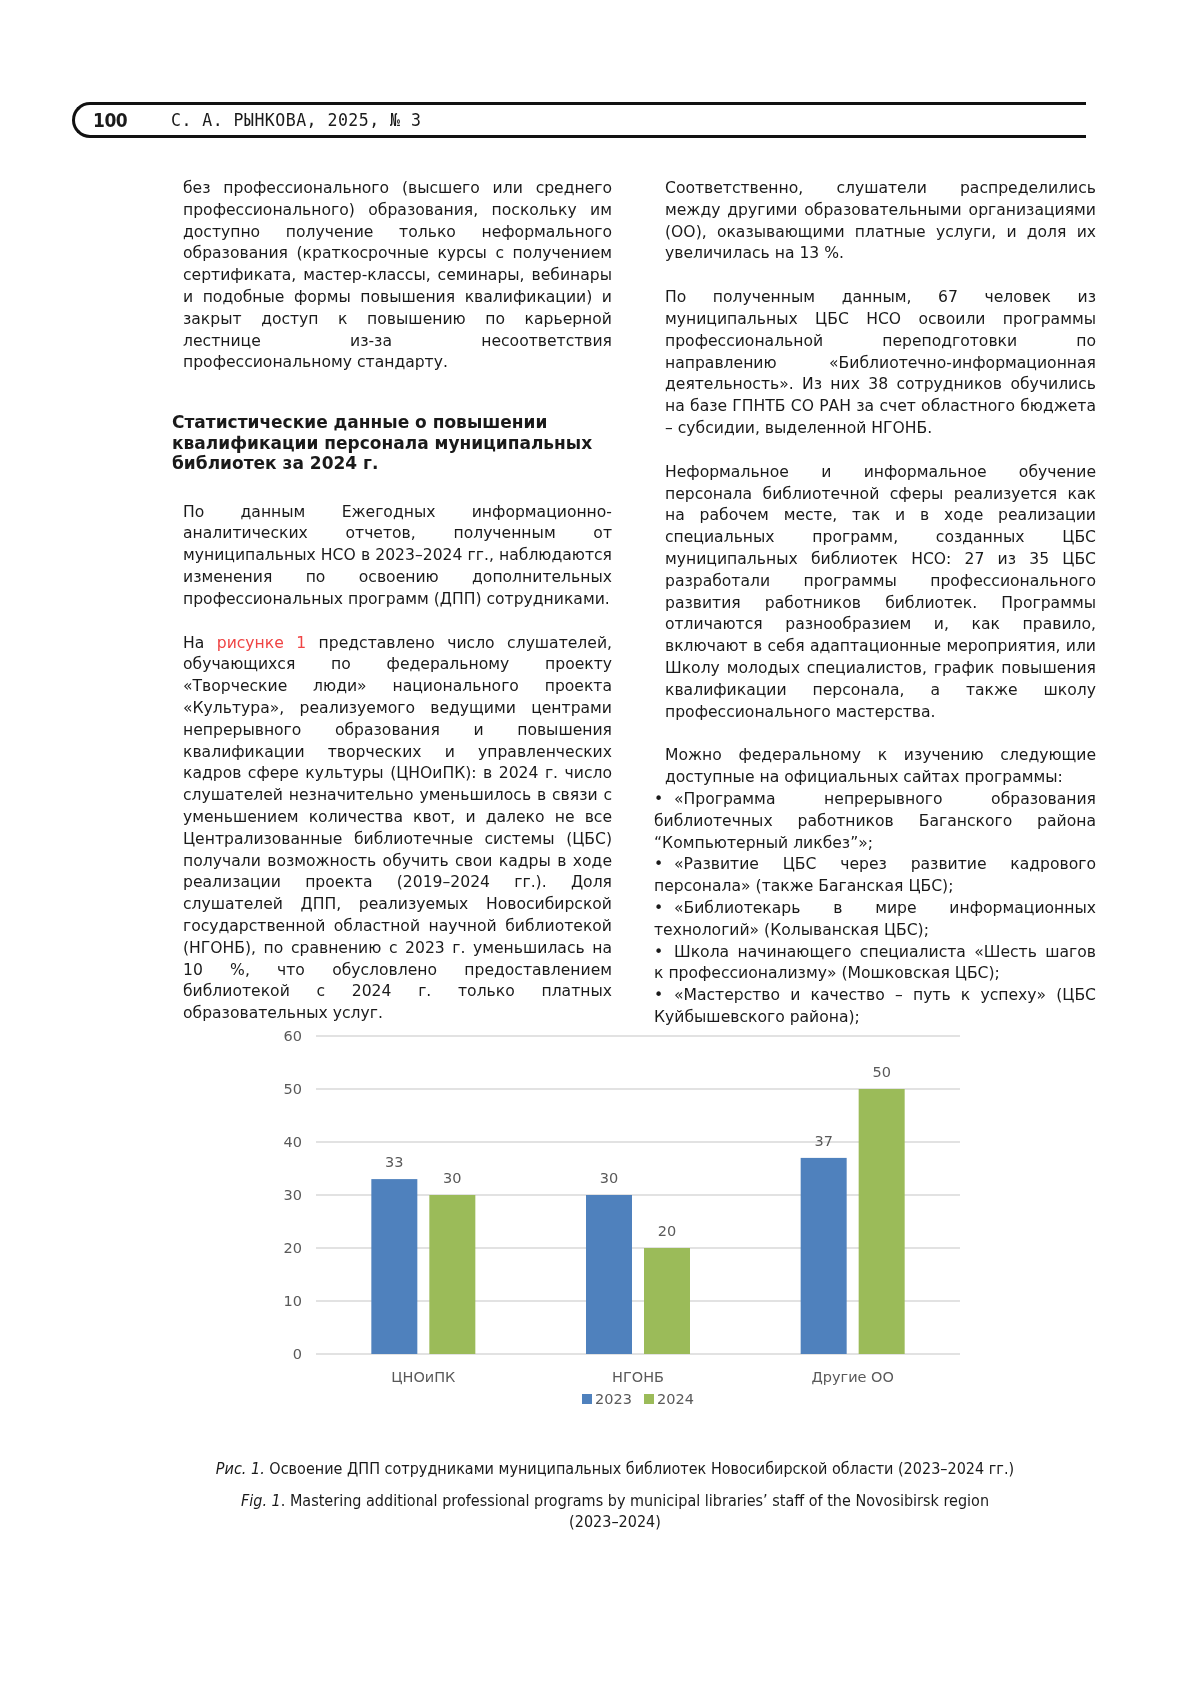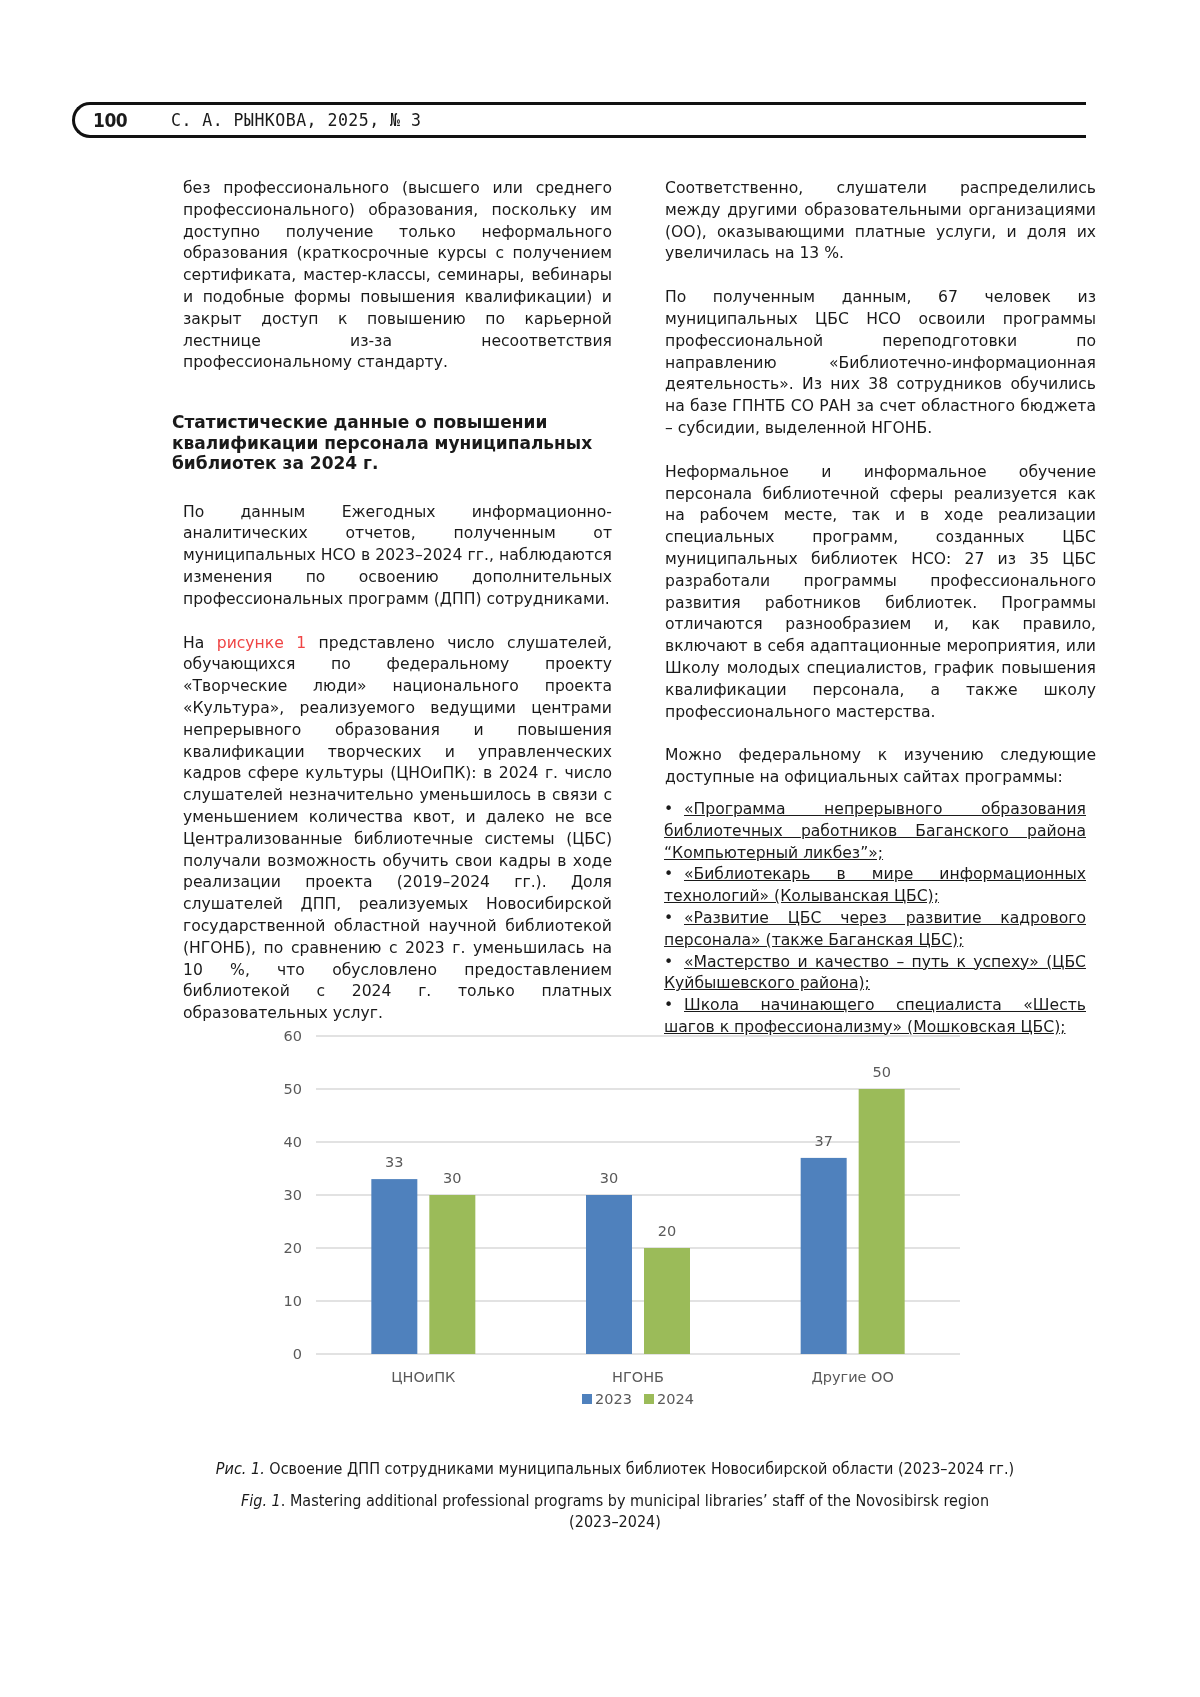--- a/index.html
+++ b/index.html
@@ -11,21 +11,21 @@
   .header .pnum { position:absolute; left:18px; top:4px; font-family:"DejaVu Sans Condensed","DejaVu Sans",sans-serif;
                   font-weight:bold; font-size:19px; letter-spacing:-0.5px; }
   .header .run { position:absolute; left:96px; top:4px; font-family:"DejaVu Sans Mono", monospace;
                  font-size:18px; letter-spacing:0.5px; transform:scaleX(0.92); transform-origin:left; }
   .col { position:absolute; top:178px; width:440px; font-size:15.6px; line-height:21.8px; }
   .col.left { left:172px; }
   .col.right { left:654px; width:442px; }
   .col p { margin:0 0 22px 11px; text-align:justify; }
   .col h2 { margin:38px 0 28px 0; font-size:17px; line-height:20.5px; font-weight:bold; }
   .link { color:#ef4444; }
-  .col ul { list-style:none; margin:10px; padding:0;text-decoration:underline; }
+  .col ul { list-style:none; margin:0; padding:0; }
   .col li { text-align:justify; }
   .col li .dot { display:inline-block; width:20px; }
   .chart { position:absolute; left:260px; top:1020px; width:720px; height:420px; }
   .chart svg text { font-family:"DejaVu Sans", sans-serif; }
   .caption { position:absolute; left:150px; width:930px; text-align:center; font-size:15.5px;
              line-height:21px; font-family:"DejaVu Sans", sans-serif; transform:scaleX(0.93); transform-origin:center; }
   .caption i { font-style:italic; }
 </style>
 </head>
 <body>
@@ -42,24 +42,24 @@
   <p><span>На </span><span class="link">рисунке 1</span><span> представлено число слушателей, обучающихся по федеральному проекту «Творческие люди» национального проекта «Культура», реализуемого ведущими центрами непрерывного образования и повышения квалификации творческих и управленческих кадров сфере культуры (ЦНОиПК): в 2024 г. число слушателей незначительно уменьшилось в связи с уменьшением количества квот, и далеко не все Централизованные библиотечные системы (ЦБС) получали возможность обучить свои кадры в ходе реализации проекта (2019–2024 гг.). Доля слушателей ДПП, реализуемых Новосибирской государственной областной научной библиотекой (НГОНБ), по сравнению с 2023 г. уменьшилась на 10 %, что обусловлено предоставлением библиотекой с 2024 г. только платных образовательных услуг.</span></p>
 </div>
 
 <div class="col right">
   <p>Соответственно, слушатели распределились между другими образовательными организациями (ОО), оказывающими платные услуги, и доля их увеличилась на 13 %.</p>
   <p>По полученным данным, 67 человек из муниципальных ЦБС НСО освоили программы профессиональной переподготовки по направлению «Библиотечно-информационная деятельность». Из них 38 сотрудников обучились на базе ГПНТБ СО РАН за счет областного бюджета – субсидии, выделенной НГОНБ.</p>
   <p>Неформальное и информальное обучение персонала библиотечной сферы реализуется как на рабочем месте, так и в ходе реализации специальных программ, созданных ЦБС муниципальных библиотек НСО: 27 из 35 ЦБС разработали программы профессионального развития работников библиотек. Программы отличаются разнообразием и, как правило, включают в себя адаптационные мероприятия, или Школу молодых специалистов, график повышения квалификации персонала, а также школу профессионального мастерства.</p>
   <p style="margin-bottom:0">Можно федеральному к изучению следующие доступные на официальных сайтах программы:</p>
   <ul>
     <li><span class="dot">•</span><span>«Программа непрерывного образования библиотечных работников Баганского района “Компьютерный ликбез”»;</span></li>
+    <li><span class="dot">•</span><span>«Развитие ЦБС через развитие кадрового персонала» (также Баганская ЦБС);</span></li>
     <li><span class="dot">•</span><span>«Библиотекарь в мире информационных технологий» (Колыванская ЦБС);</span></li>
-    <li><span class="dot">•</span><span>«Развитие ЦБС через развитие кадрового персонала» (также Баганская ЦБС);</span></li>
+    <li><span class="dot">•</span><span>Школа начинающего специалиста «Шесть шагов к профессионализму» (Мошковская ЦБС);</span></li>
     <li><span class="dot">•</span><span>«Мастерство и качество – путь к успеху» (ЦБС Куйбышевского района);</span></li>
-    <li><span class="dot">•</span><span>Школа начинающего специалиста «Шесть шагов к профессионализму» (Мошковская ЦБС);</span></li>
   </ul>
 </div>
 
 <div class="chart">
   <svg id="chart-svg" width="720" height="420" xmlns="http://www.w3.org/2000/svg">
       <line x1="56" x2="700" y1="334" y2="334" stroke="#d9d9d9" stroke-width="1.3"></line>
       <text x="42" y="339" text-anchor="end" font-size="14.5" fill="#595959">0</text>
       <line x1="56" x2="700" y1="281" y2="281" stroke="#d9d9d9" stroke-width="1.3"></line>
       <text x="42" y="286" text-anchor="end" font-size="14.5" fill="#595959">10</text>
       <line x1="56" x2="700" y1="228" y2="228" stroke="#d9d9d9" stroke-width="1.3"></line>

